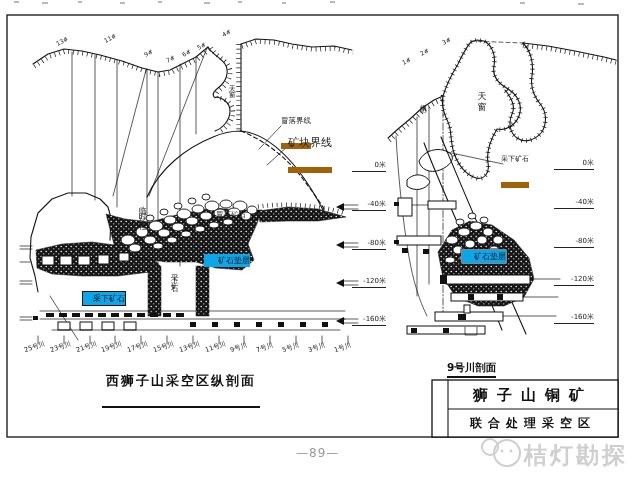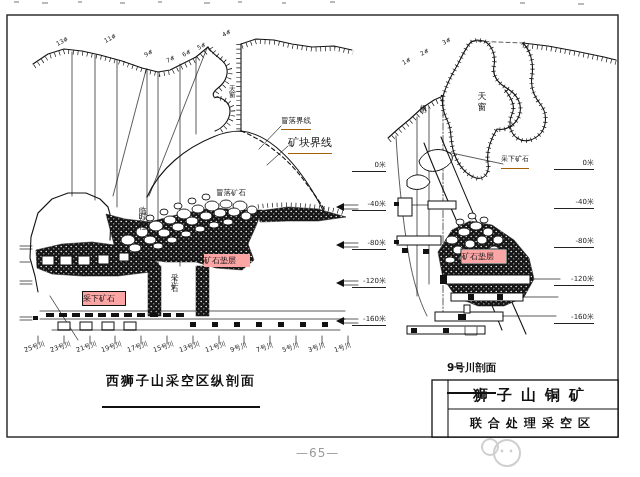--- a/index.html
+++ b/index.html
@@ -8,27 +8,27 @@
   svg.art{position:absolute;left:0;top:0}
   .ln{fill:none;stroke:#151515;stroke-width:1.1;stroke-linecap:round;stroke-linejoin:round}
   .tn{stroke-width:.7}
   .hx{fill:none;stroke:#151515;stroke-width:4.5;stroke-dasharray:.7,4}
   .dash{stroke-dasharray:4,3}
   .dd{stroke-dasharray:7,2,1.5,2}
   .bd{fill:#fff;stroke:#111;stroke-width:.9}
   .wr{fill:#fff;stroke:#111;stroke-width:1}
   .bk{fill:#111;stroke:none}
   .lbl{position:absolute;color:#1a1a1a;white-space:nowrap;line-height:1.1}
-  .u{border-bottom:1px solid #a16207;padding-bottom:4px}
+  .u{border-bottom:6px solid #a16207;padding-bottom:18px}
   .vt{writing-mode:vertical-rl;text-orientation:upright}
   .xc{position:absolute;font-size:6.5px;transform:rotate(-18deg);transform-origin:left bottom;white-space:nowrap;color:#1a1a1a}
   .bh{position:absolute;font-size:6px;transform:rotate(-28deg);transform-origin:left bottom;white-space:nowrap;color:#1a1a1a}
   .el{position:absolute;font-size:7px;text-align:right;border-bottom:1px solid #222;padding-bottom:1px;color:#1a1a1a;white-space:nowrap}
   .cap{position:absolute;font-weight:bold;color:#111;white-space:nowrap}
-  .box{position:absolute;border:1px solid #111;background:#fca5a5;text-align:left;color:#111}
+  .box{position:absolute;border:1px solid #111;background:#0ea5e9;text-align:right;color:#111}
   .tbrow{position:absolute;display:flex;align-items:center;justify-content:center;font-weight:bold;color:#111;white-space:nowrap}
   .wm{position:absolute;color:#cfcfcf;font-weight:600;white-space:nowrap}
   .pgnum{position:absolute;color:#9a9a9a;white-space:nowrap}
 </style>
 </head>
 <body>
 
 <div class="page">
 
   <svg class="art" width="640" height="477" viewBox="0 0 640 477">
@@ -248,21 +248,21 @@
     <g fill="none" stroke="#cfcfcf" stroke-width="2">
       <circle cx="490" cy="447" r="8"></circle>
       <circle cx="507" cy="453" r="13"></circle>
       <circle cx="502" cy="451" r="1.4" fill="#cfcfcf" stroke="none"></circle>
       <circle cx="511" cy="451" r="1.4" fill="#cfcfcf" stroke="none"></circle>
     </g>
   </svg>
 
   <div class="lbl u" style="left:281px;top:117px;font-size:7.5px">冒落界线</div>
   <div class="lbl u" style="left:288px;top:137px;font-size:11px">矿块界线</div>
-  <div class="lbl" style="left:216px;top:189px;font-size:7.5px">冒落矿石</div>
+  <div class="lbl" style="left:216px;top:211px;font-size:7.5px">冒落矿石</div>
   <div class="box" style="left:204px;top:254px;width:46px;height:13px;font-size:8px;line-height:13px;border:none">矿石垫层</div>
   <div class="lbl vt" style="left:137px;top:200px;font-size:8px;letter-spacing:5px">临时矿柱</div>
   <div class="lbl vt" style="left:170px;top:267px;font-size:7.5px;letter-spacing:4px">采下矿石</div>
   <div class="box" style="left:82px;top:291px;width:42px;height:13px;font-size:8px;line-height:13px">采下矿石</div>
   <div class="lbl vt" style="left:227px;top:80px;font-size:7px;letter-spacing:5px">天窗</div>
 
   <div class="bh" style="left:58px;top:40px">13#</div>
   <div class="bh" style="left:106px;top:37px">11#</div>
   <div class="bh" style="left:146px;top:51px">9#</div>
   <div class="bh" style="left:168px;top:57px">7#</div>
@@ -300,20 +300,21 @@
   <div class="bh" style="left:404px;top:59px">1#</div>
   <div class="bh" style="left:422px;top:50px">2#</div>
   <div class="bh" style="left:444px;top:39px">3#</div>
 
   <div class="el" style="left:554px;top:158px;width:40px">0米</div>
   <div class="el" style="left:554px;top:197px;width:40px">-40米</div>
   <div class="el" style="left:554px;top:236px;width:40px">-80米</div>
   <div class="el" style="left:554px;top:274px;width:40px">-120米</div>
   <div class="el" style="left:554px;top:312px;width:40px">-160米</div>
 
-  <div class="cap" style="left:447px;top:361px;font-size:10.5px;border-bottom:2px solid #111;padding-bottom:17px">9号川剖面</div>
+  <div class="cap" style="left:447px;top:361px;font-size:10.5px;border-bottom:2px solid #111;padding-bottom:1px">9号川剖面</div>
 
   <div class="tbrow" style="left:450px;top:382px;width:166px;height:26px;font-size:15px;letter-spacing:9px">狮子山铜矿</div>
   <div class="tbrow" style="left:450px;top:410px;width:166px;height:26px;font-size:12px;letter-spacing:6px">联合处理采空区</div>
 
-  <div class="pgnum" style="left:296px;top:446px;font-size:12px;letter-spacing:1px">—65—</div>
+  <div class="pgnum" style="left:296px;top:446px;font-size:12px;letter-spacing:1px">—89—</div>
+  <div class="wm" style="left:524px;top:440px;font-size:23px;letter-spacing:3px">桔灯勘探</div>
 
 </div>
 
 </body></html>

